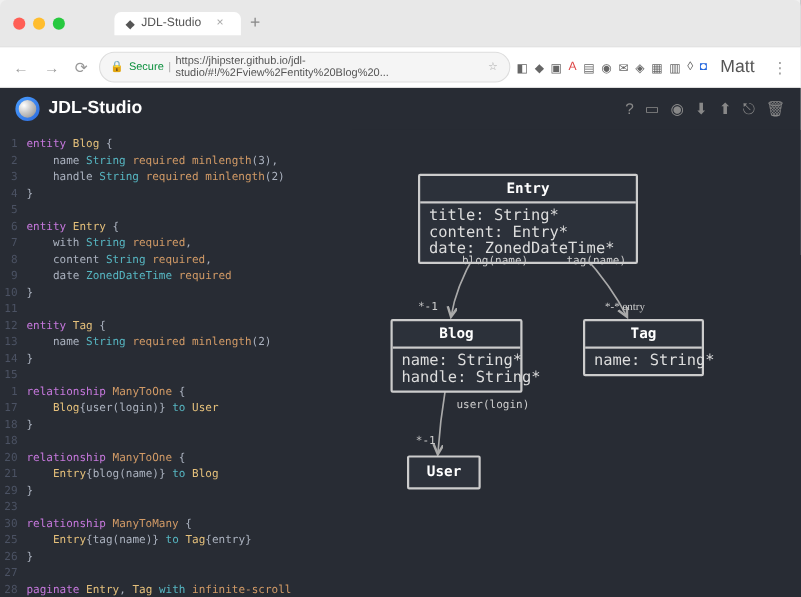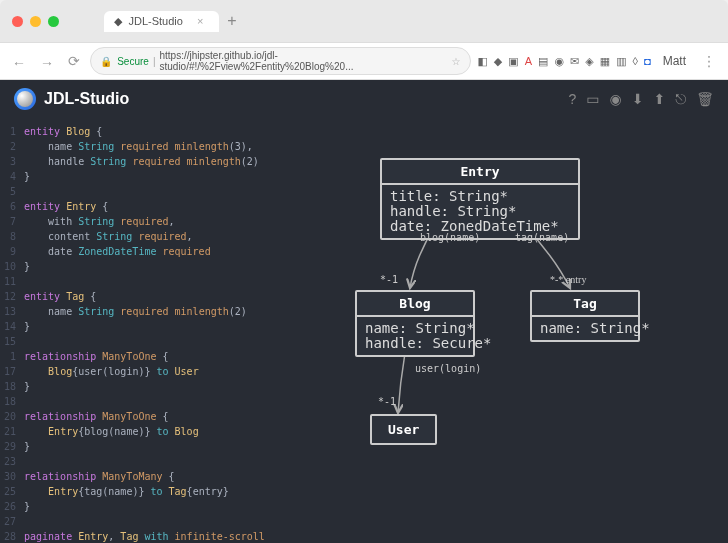--- a/index.html
+++ b/index.html
@@ -11,21 +11,21 @@
 .tl-yellow { background: #ffbd2e; }
 .tl-green { background: #27c93f; }
 .tab-bar { display: flex; align-items: center; padding: 0 8px; }
 .tab { background: #fff; border-radius: 6px 6px 0 0; padding: 4px 16px 4px 10px; font-size: 11px; color: #555; display: flex; align-items: center; gap: 6px; }
 .tab-plus { padding: 4px 8px; color: #888; font-size: 16px; }
 .addr-row { background: #fff; border-top: 1px solid #ddd; border-bottom: 1px solid #ddd; display: flex; align-items: center; padding: 4px 8px; gap: 6px; }
 .nav-arrow { color: #999; font-size: 14px; padding: 0 4px; }
 .addr-bar { flex: 1; background: #f5f5f5; border: 1px solid #ddd; border-radius: 14px; padding: 2px 10px; font-size: 10px; color: #555; display: flex; align-items: center; gap: 4px; }
 .secure { color: #0a8f3c; font-size: 10px; }
 .ext-icons { display: flex; gap: 6px; font-size: 11px; color: #666; }
-.user-name { font-size: 12px; color: #555; padding: 0 6px; }
+.user-name { font-size: 16px; color: #555; padding: 0 6px; }
 .app { background: #282c34; height: 488px; display: flex; flex-direction: column; }
 .app-header { display: flex; align-items: center; justify-content: space-between; padding: 8px 14px; }
 .app-title { color: #fff; font-size: 16px; font-weight: 600; display: flex; align-items: center; gap: 8px; }
 .app-logo { width: 22px; height: 22px; background: linear-gradient(135deg,#4a9eff,#2d6cdf); border-radius: 50%; display: inline-block; position: relative; }
 .app-logo::after { content: ''; position: absolute; top: 3px; left: 3px; width: 16px; height: 16px; background: radial-gradient(circle at 30% 30%, #fff 0%, #ccc 40%, #888 100%); border-radius: 50%; }
 .toolbar { display: flex; gap: 10px; }
 .toolbar span { color: #888; font-size: 14px; cursor: pointer; }
 .editor-area { flex: 1; display: flex; position: relative; overflow: hidden; }
 .code-panel { width: 320px; font-family: 'Menlo', 'Monaco', monospace; font-size: 10px; line-height: 15px; padding: 6px 0; overflow: auto; }
 .line { display: flex; white-space: pre; }
@@ -150,30 +150,30 @@
         </defs>
         <path d="M 115 108 Q 95 140 90 170" stroke="#aaa" stroke-width="1.5" fill="none" marker-end="url(#arrow)"></path>
         <path d="M 205 108 Q 235 140 250 170" stroke="#aaa" stroke-width="1.5" fill="none" marker-end="url(#arrow)"></path>
         <path d="M 85 235 Q 80 265 78 295" stroke="#aaa" stroke-width="1.5" fill="none" marker-end="url(#arrow)"></path>
       </svg>
 
       <div class="entity-box" style="left:60px;top:40px;width:200px;">
         <div class="entity-header">Entry</div>
         <div class="entity-body" id="entry-fields">
             <div>title: String*</div>
-            <div>handle: String*</div>
+            <div>content: Entry*</div>
             <div>date: ZonedDateTime*</div>
           </div>
       </div>
 
       <div class="entity-box" style="left:35px;top:172px;width:120px;">
         <div class="entity-header">Blog</div>
         <div class="entity-body" id="blog-fields">
             <div>name: String*</div>
-            <div>handle: Secure*</div>
+            <div>handle: String*</div>
           </div>
       </div>
 
       <div class="entity-box" style="left:210px;top:172px;width:110px;">
         <div class="entity-header">Tag</div>
         <div class="entity-body" id="tag-fields">
             <div>name: String*</div>
           </div>
       </div>
 

